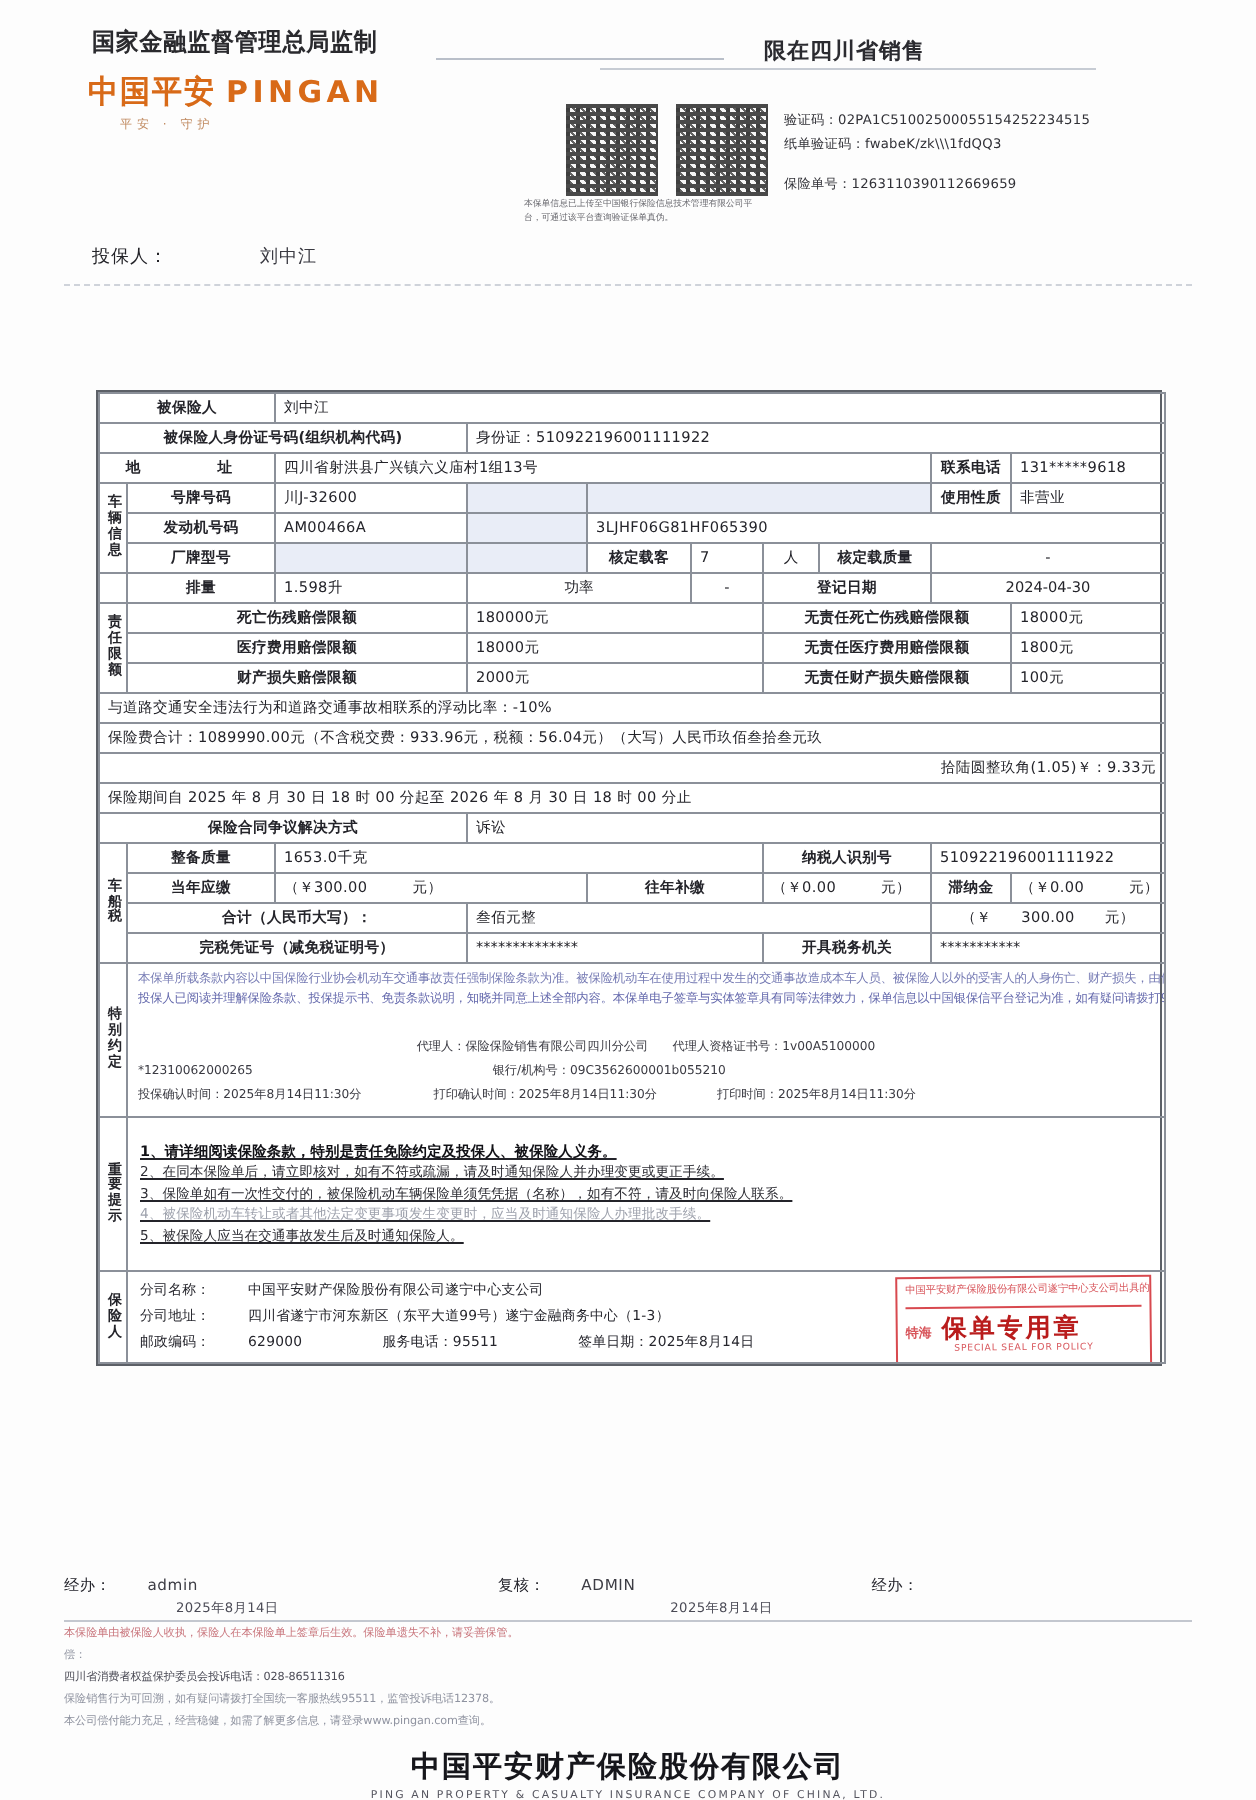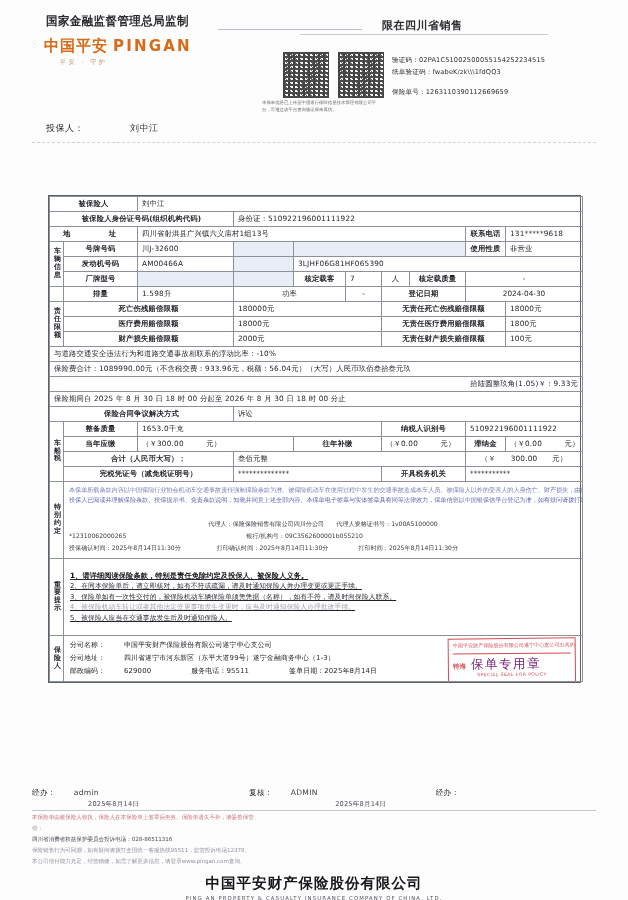--- a/index.html
+++ b/index.html
@@ -167,21 +167,21 @@
     border: 1.4px solid #d8494f;
     color: #d8494f;
     padding: 3px 4px;
     overflow: hidden;
     transform: rotate(-0.6deg);
   }
   .stamp-txt { font-size: 5.2px; line-height: 1.5; color: #d8565c; letter-spacing: -.1px; }
   .stamp-div { border-top: 1.2px solid #d8494f; margin: 3px 0 2px 0; }
   .stamp-bot { display: flex; align-items: baseline; gap: 5px; }
   .stamp-sm { font-size: 6.5px; color: #d8565c; font-weight: 600; }
-  .stamp-big { font-size: 12.5px; font-weight: 400; color: #701a75; letter-spacing: 1.5px; }
+  .stamp-big { font-size: 12.5px; font-weight: 700; color: #b91c1c; letter-spacing: 1.5px; }
   .stamp-en { font-size: 4.6px; color: #d8565c; letter-spacing: .4px; margin-top: 1px; text-align: center; }
 
   
   .footer { position: absolute; left: 32px; top: 788px; width: 564px; }
   .sig-row {
     display: flex; font-size: 7.6px; color: #22222a;
     align-items: baseline; letter-spacing: .3px;
   }
   .sig-k { font-weight: 500; }
   .sig-v { margin-left: 18px; color: #3c3c44; text-align: center; }

